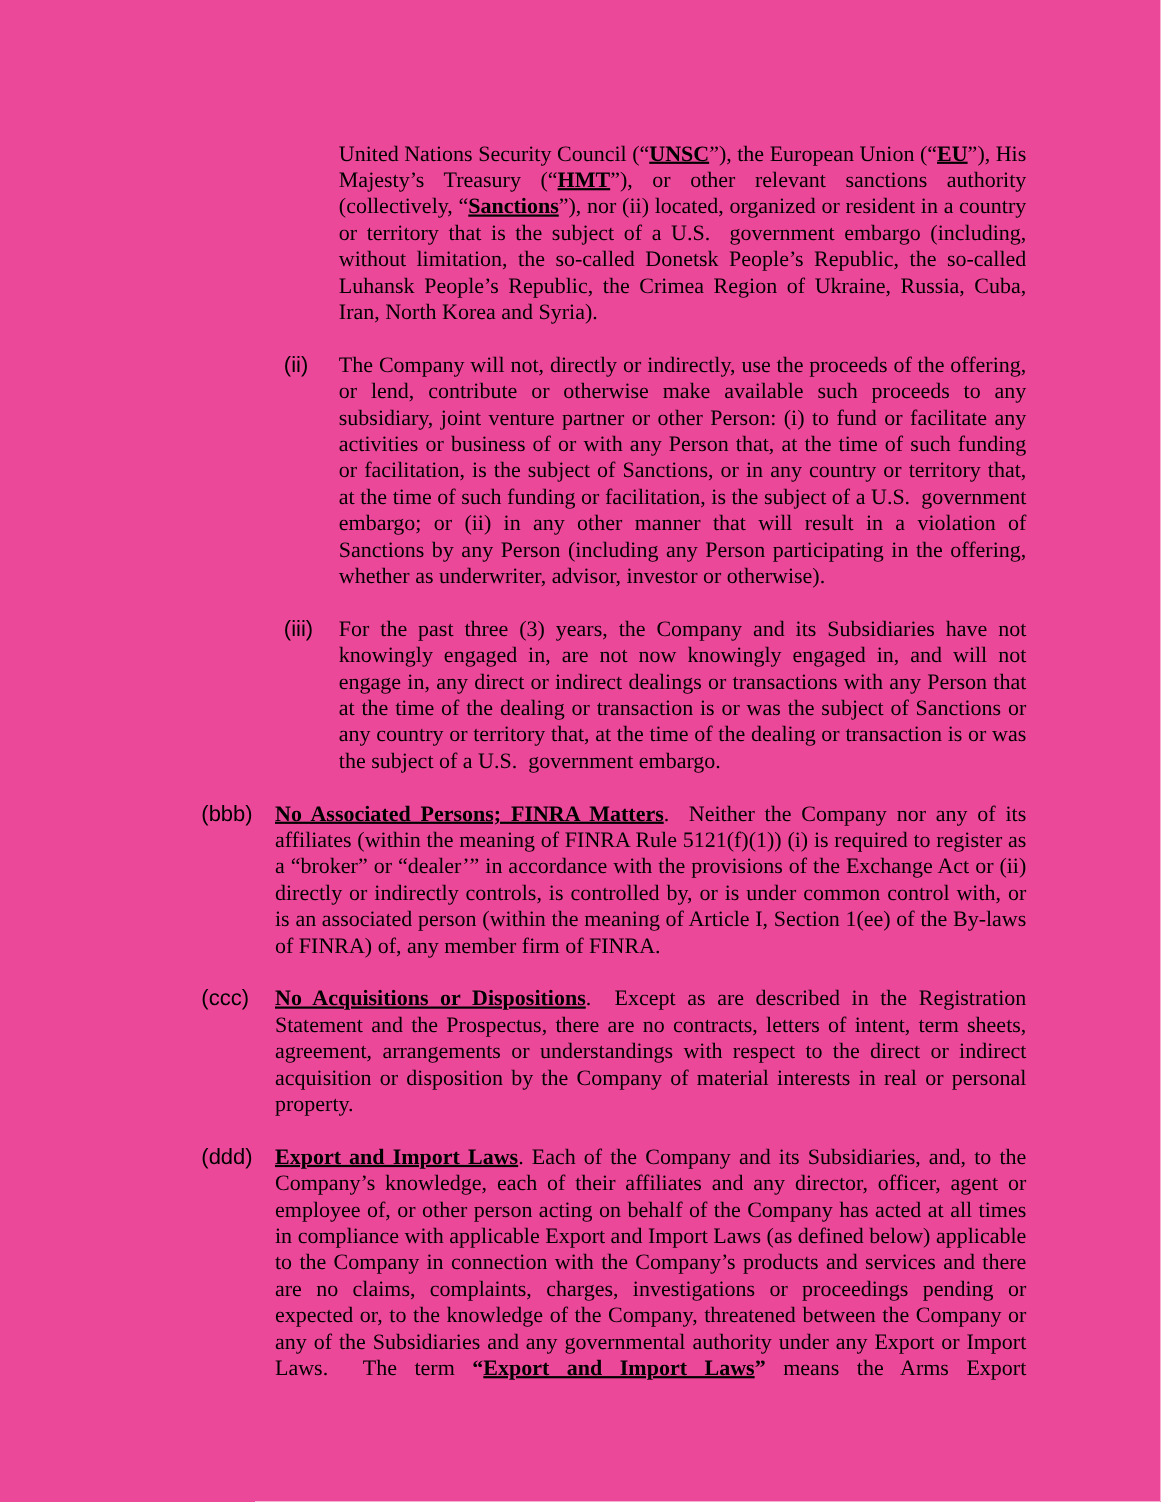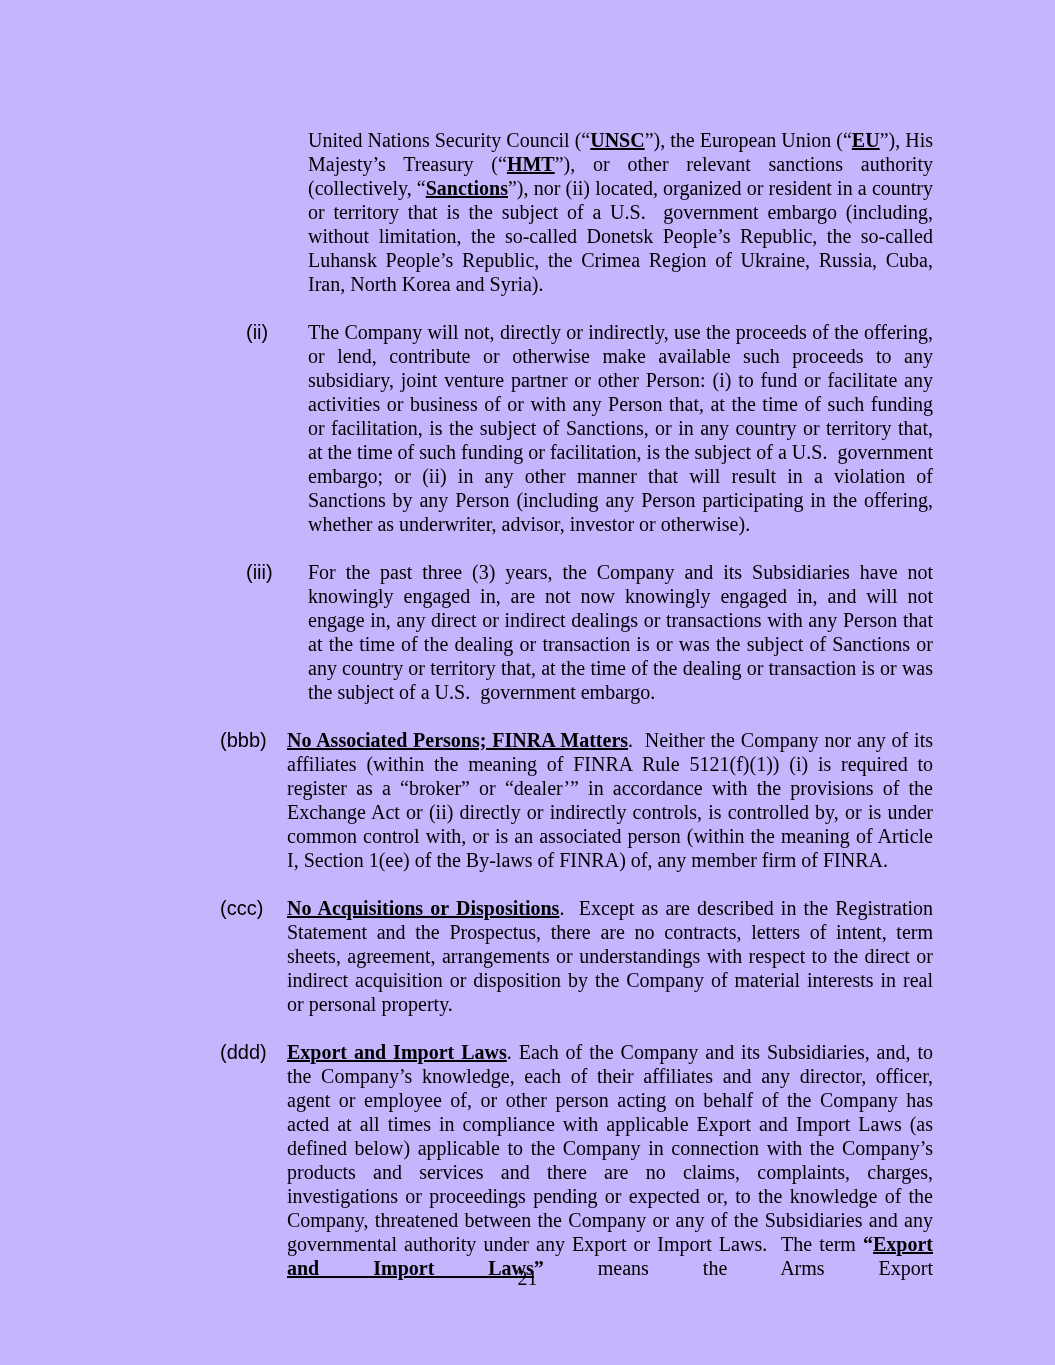--- a/index.html
+++ b/index.html
@@ -1,44 +1,44 @@
 <!DOCTYPE html>
 <html><head>
 <meta charset="utf-8">
 <style>
   html, body { margin: 0; padding: 0; background: #ffffff; }
   .page {
     position: relative;
     width: 1055px;
     height: 1365px;
-    background: #c4b5fd;
+    background: #ec4899;
     color: #000000;
     font-family: "Liberation Serif", "DejaVu Serif", serif;
     font-size: 20px;
     line-height: 24px;
     overflow: hidden;
   }
   .content { padding-top: 128px; }
   .block {
     position: relative;
     text-align: justify;
     margin-bottom: 24px;
     padding-right: 122px;
   }
-  .block.l1 { padding-left: 250px; margin-left: 37px; }
+  .block.l1 { padding-left: 250px; }
   .block.l2 { padding-left: 308px; }
   .block.justify-last { text-align-last: justify; }
   .marker {
     position: absolute;
     top: 0;
     font-family: "Liberation Sans", "DejaVu Sans", sans-serif;
     font-size: 20px;
   }
   .l1 > .marker { left: 183px; }
-  .l2 > .marker { left: 246px; }
+  .l2 > .marker { left: 258px; }
   .seg-u  { text-decoration: underline; font-weight: bold; }
   .seg-b  { font-weight: bold; }
   .seg-bu { font-weight: bold; text-decoration: underline; }
   .page-number {
     position: absolute;
     top: 1266px;
     left: 0;
     right: 0;
     text-align: center;
   }
@@ -73,14 +73,13 @@
       <div class="text"><span class="seg-u">No Acquisitions or Dispositions</span><span class="seg-n">.&nbsp; Except as are described in the Registration Statement and the Prospectus, there are no contracts, letters of intent, term sheets, agreement, arrangements or understandings with respect to the direct or indirect acquisition or disposition by the Company of material interests in real or personal property.</span></div>
     </div>
 
     <div class="block l1 justify-last">
       <span class="marker">(ddd)</span>
       <div class="text"><span class="seg-u">Export and Import Laws</span><span class="seg-n">. Each of the Company and its Subsidiaries, and, to the Company’s knowledge, each of their affiliates and any director, officer, agent or employee of, or other person acting on behalf of the Company has acted at all times in compliance with applicable Export and Import Laws (as defined below) applicable to the Company in connection with the Company’s products and services and there are no claims, complaints, charges, investigations or proceedings pending or expected or, to the knowledge of the Company, threatened between the Company or any of the Subsidiaries and any governmental authority under any Export or Import Laws.&nbsp; The term </span><span class="seg-b">“</span><span class="seg-bu">Export and Import Laws</span><span class="seg-b">”</span><span class="seg-n"> means the Arms Export</span></div>
     </div>
 
   </div>
 
-  <div class="page-number">21</div>
 </div>
 
 </body></html>

